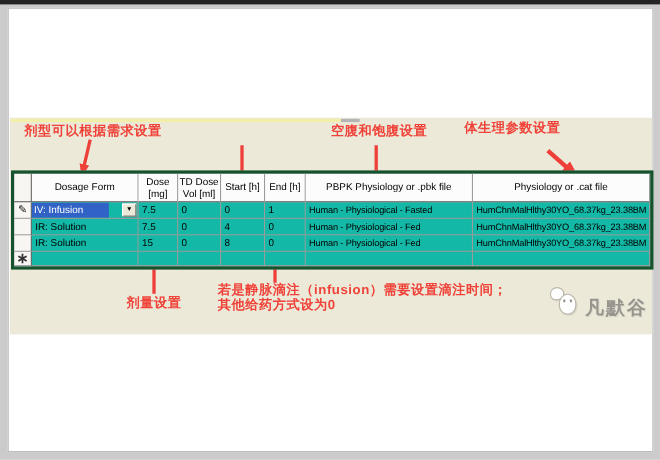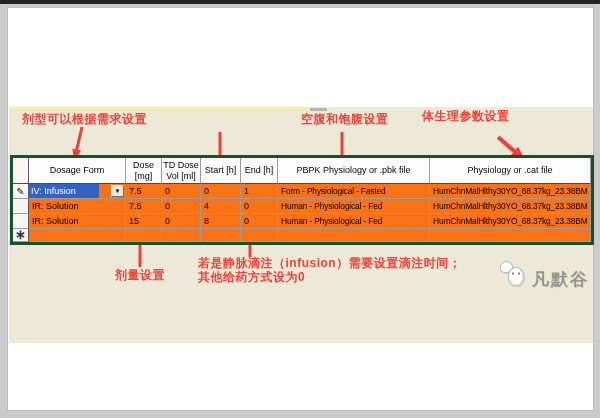--- a/index.html
+++ b/index.html
@@ -4,21 +4,21 @@
 <style>
   * { margin:0; padding:0; box-sizing:border-box; }
   html,body { width:600px; height:418px; overflow:hidden; }
   body { font-family:"Liberation Sans", sans-serif; background:#cbcbcb; position:relative; }
 
   .topbar { position:absolute; left:0; top:0; width:600px; height:4px; background:#242424; }
 
   .page { position:absolute; left:7px; top:7px; width:587px; height:404px;
           background:#ffffff; border:1px solid #bdbdbd; }
 
-  .panel { position:absolute; left:1px; top:99px; width:584px; height:236px;
+  .panel { position:absolute; left:1px; top:99px; width:584px; height:197px;
            background:#ece9d9; }
 
   .ystrip { position:absolute; left:1px; top:1px; width:300px; height:3px; background:#f2efa8; }
   .gblock { position:absolute; left:301px; top:1px; width:17px; height:3px; background:#b5b5b5; }
 
   .note { position:absolute; color:#f04238; font-weight:bold; font-size:12px;
           line-height:14px; white-space:nowrap; letter-spacing:0.5px; }
 
   .arrows { position:absolute; left:0; top:0; width:584px; height:197px; pointer-events:none; }
 
@@ -30,21 +30,21 @@
            border:3px solid #14532d; background:#9aa89a; }
   .cell { border-right:1px solid #9b9b9b; border-bottom:1px solid #9b9b9b;
           overflow:hidden; white-space:nowrap; }
   .hdr  { background:#fcfcfc; font-size:9px; line-height:10.5px; color:#000;
           display:flex; flex-direction:column; align-items:center; justify-content:center;
           border-bottom:1px solid #4a4a4a; text-align:center; }
   .sel  { background:#f7f6f3; display:flex; align-items:center; justify-content:center;
           border-right:1px solid #5a5a5a; }
   .pencil { font-size:10px; color:#222; transform:rotate(0deg); }
   .star   { font-size:13px; font-weight:bold; color:#333; line-height:10px; }
-  .dcell { background:#f97316; font-size:9px; color:#000; display:flex; align-items:center;
+  .dcell { background:#14b8a6; font-size:9px; color:#000; display:flex; align-items:center;
            padding-left:3px; }
   .dcell.small { font-size:8.4px; letter-spacing:-0.15px; }
   .combo { padding-left:0; position:relative; }
   .combo-sel { background:#3163c6; color:#ffffff; font-size:9px; padding:1px 3px 1px 2px;
                height:100%; display:flex; align-items:center; min-width:70px; }
   .combo-btn { position:absolute; right:1px; top:1px; width:13px; height:12px;
                background:#ece9d8; border:1px solid; border-color:#ffffff #6d6d6d #6d6d6d #ffffff;
                font-size:6px; color:#000; display:flex; align-items:center; justify-content:center;
                cursor:default; }
 
@@ -127,21 +127,21 @@
           <span class="pencil">✎</span>
         </div>
       <div class="cell dcell combo">
         <span class="combo-sel">IV: Infusion</span>
         <span class="combo-btn">▼</span>
       </div>
       <div class="cell dcell">7.5</div>
       <div class="cell dcell">0</div>
       <div class="cell dcell">0</div>
       <div class="cell dcell">1</div>
-      <div class="cell dcell small">Form - Physiological - Fasted</div>
+      <div class="cell dcell small">Human - Physiological - Fasted</div>
       <div class="cell dcell small">HumChnMalHlthy30YO_68.37kg_23.38BM</div>
 
       <div class="cell sel"></div>
       <div class="cell dcell">IR: Solution</div>
       <div class="cell dcell">7.5</div>
       <div class="cell dcell">0</div>
       <div class="cell dcell">4</div>
       <div class="cell dcell">0</div>
       <div class="cell dcell small">Human - Physiological - Fed</div>
       <div class="cell dcell small">HumChnMalHlthy30YO_68.37kg_23.38BM</div>

